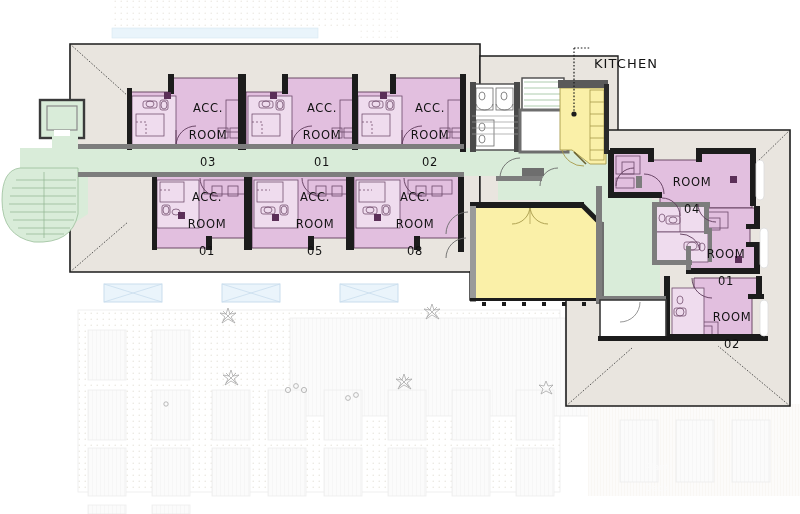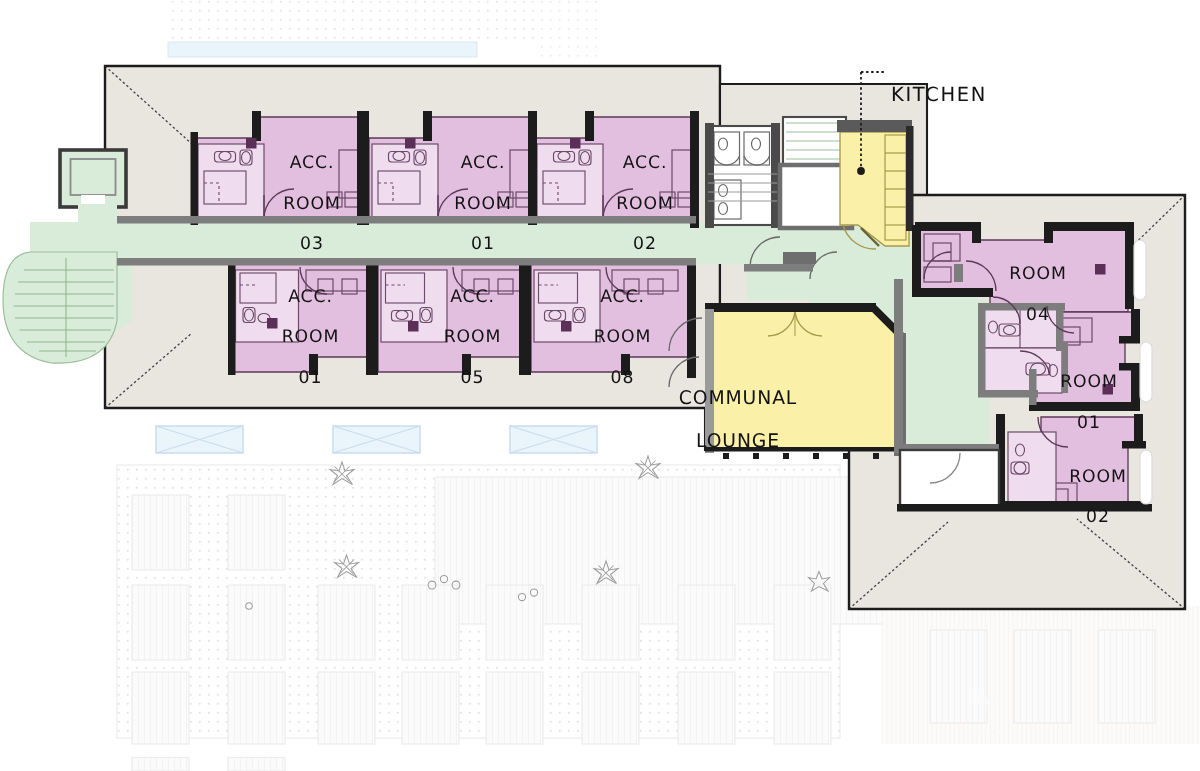--- a/index.html
+++ b/index.html
@@ -576,24 +576,20 @@
 <div class="lbl room-lbl" style="left:695px;top:234px;width:62px;">
   <span>ROOM</span><br>
   <span>01</span>
 </div>
 
 <div class="lbl room-lbl" style="left:701px;top:297px;width:62px;">
   <span>ROOM</span><br>
   <span>02</span>
 </div>
 
-<div class="lbl lounge-lbl" style="left:433px;top:243px;width:118px;">
-  <span>COMMUNAL</span><br>
-  <span>LOUNGE</span>
-</div>
 
 <div class="lbl kitchen-lbl" style="left:594px;top:41px;width:80px;text-align:left;">
   <span>KITCHEN</span>
 </div>
 
 <div class="lbl faint-lbl" style="left:645px;top:451px;width:60px;text-align:left;">
   <span>Plant</span><br>
   <span>Deck</span>
 </div>
 

